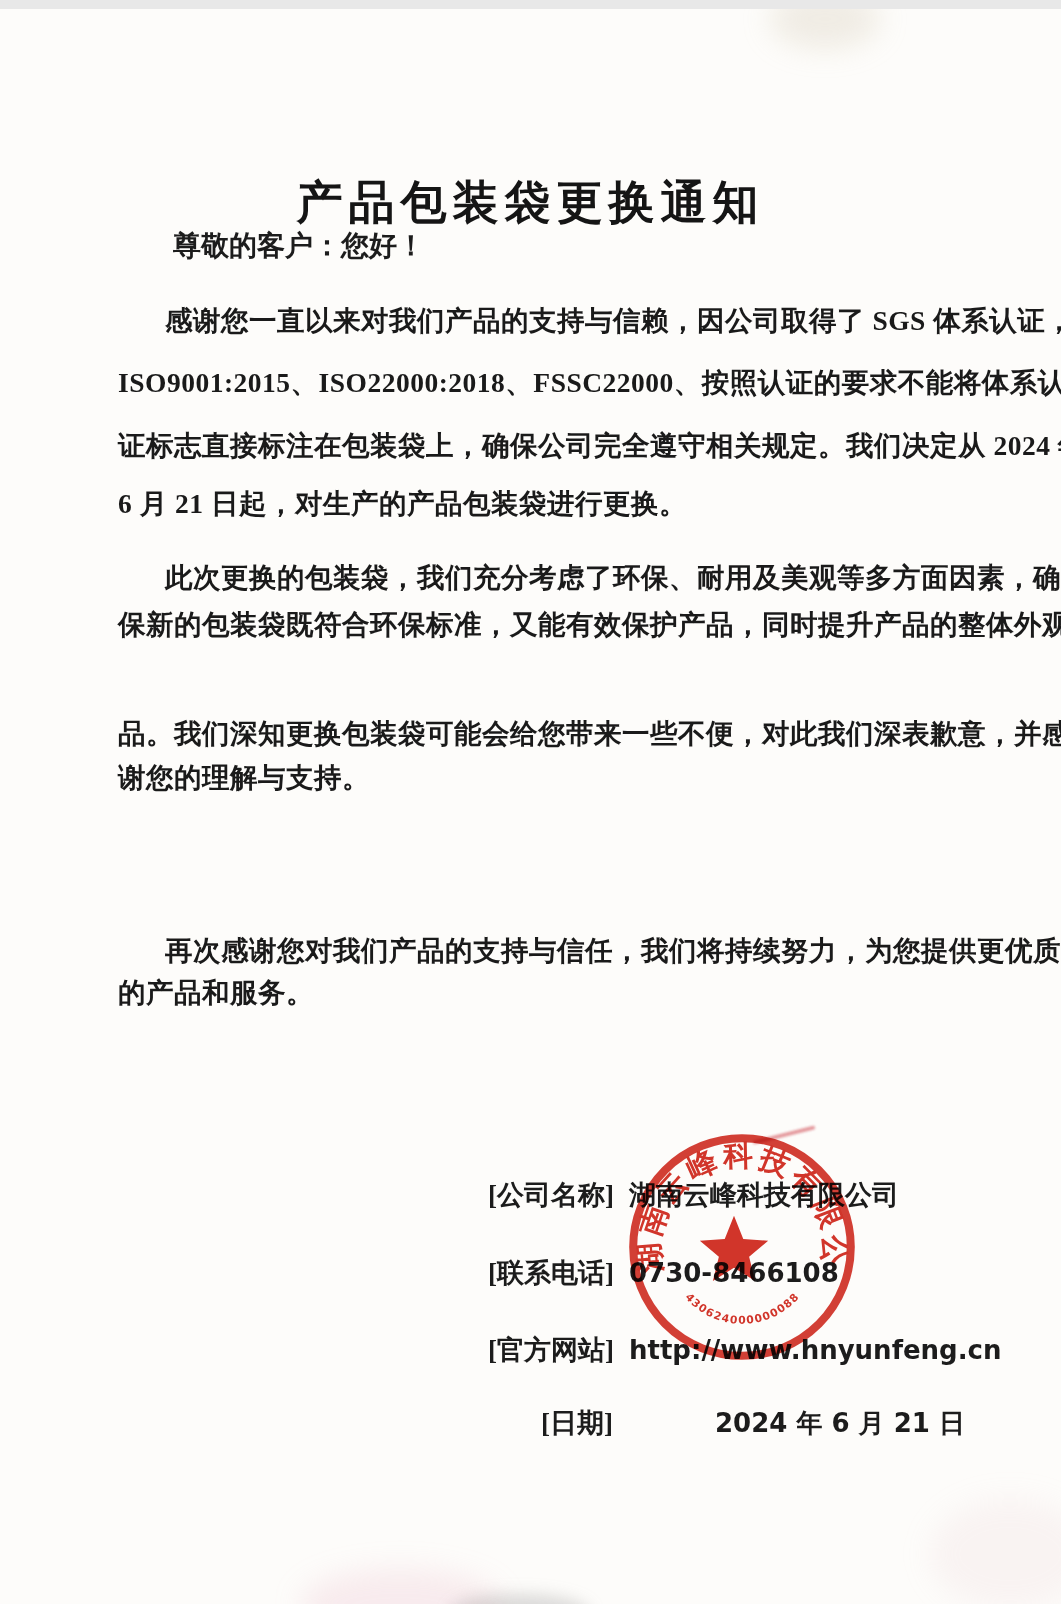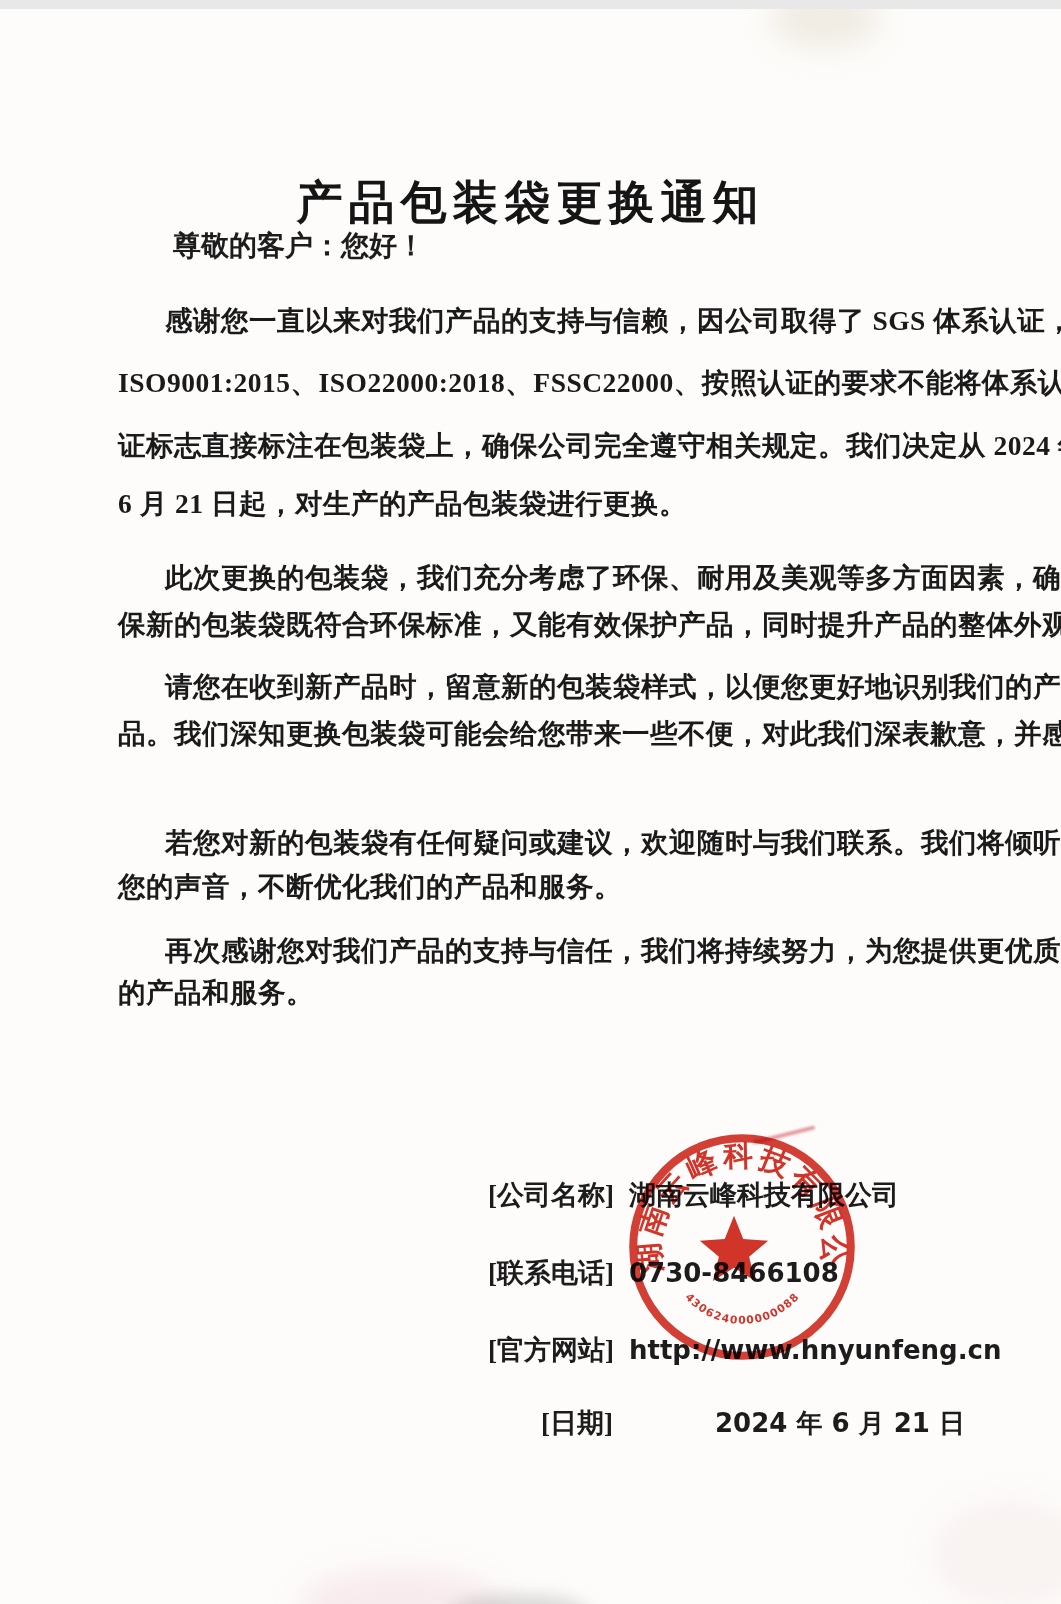--- a/index.html
+++ b/index.html
@@ -82,25 +82,23 @@
   <div class="greeting">尊敬的客户：您好！</div>
 
   <div class="bl" style="left:165px;top:294px;">感谢您一直以来对我们产品的支持与信赖，因公司取得了 SGS 体系认证，</div>
   <div class="bl" style="left:118px;top:356px;">ISO9001:2015、ISO22000:2018、FSSC22000、按照认证的要求不能将体系认</div>
   <div class="bl" style="left:118px;top:419px;">证标志直接标注在包装袋上，确保公司完全遵守相关规定。我们决定从 2024 年</div>
   <div class="bl" style="left:118px;top:477px;">6 月 21 日起，对生产的产品包装袋进行更换。</div>
 
   <div class="bl" style="left:165px;top:551px;">此次更换的包装袋，我们充分考虑了环保、耐用及美观等多方面因素，确</div>
   <div class="bl" style="left:118px;top:598px;">保新的包装袋既符合环保标准，又能有效保护产品，同时提升产品的整体外观。</div>
 
-  <div class="bl" style="left:165px;top:660px;">请您在收到新产品时，留意新的包装袋样式，以便您更好地识别我们的产</div>
   <div class="bl" style="left:118px;top:707px;">品。我们深知更换包装袋可能会给您带来一些不便，对此我们深表歉意，并感</div>
+  <div class="bl" style="left:118px;top:751px;">谢您的理解与支持。</div>
 
-  <div class="bl" style="left:165px;top:816px;">若您对新的包装袋有任何疑问或建议，欢迎随时与我们联系。我们将倾听</div>
-  <div class="bl" style="left:118px;top:860px;">您的声音，不断优化我们的产品和服务。</div>
 
   <div class="bl" style="left:165px;top:924px;">再次感谢您对我们产品的支持与信任，我们将持续努力，为您提供更优质</div>
   <div class="bl" style="left:118px;top:966px;text-align:right;">的产品和服务。</div>
 
 
   <div class="frow r1">
     <span class="flabel">[公司名称]</span>
     <span class="fvalue serifv">湖南云峰科技有限公司</span>
   </div>
   <div class="frow r2">

